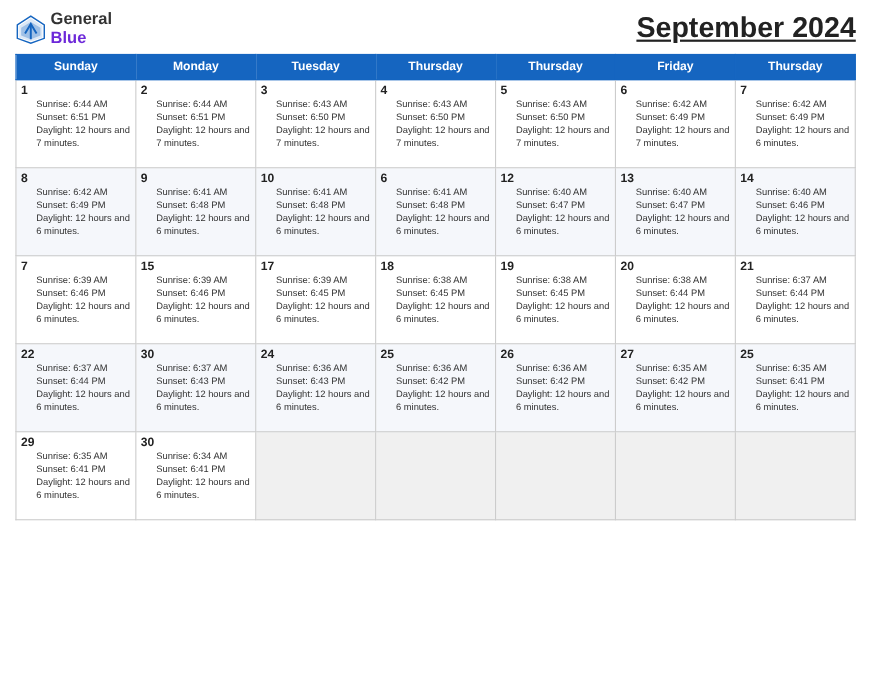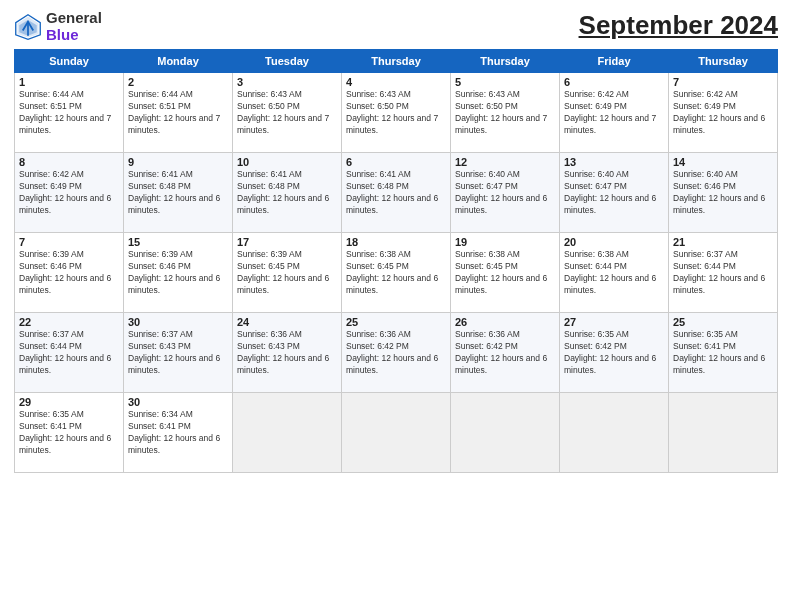--- a/index.html
+++ b/index.html
@@ -80,20 +80,21 @@
       font-size: 11px;
       font-weight: bold;
       color: #222;
       display: block;
       margin-bottom: 1px;
     }
     .day-info {
       font-size: 8.5px;
       color: #333;
       line-height: 1.4;
+      margin-left: 14px;
     }
     .empty-cell {
       background: #f0f0f0 !important;
     }
   </style>
 </head>
 <body>
 
 <div class="page">
   <div class="header">

